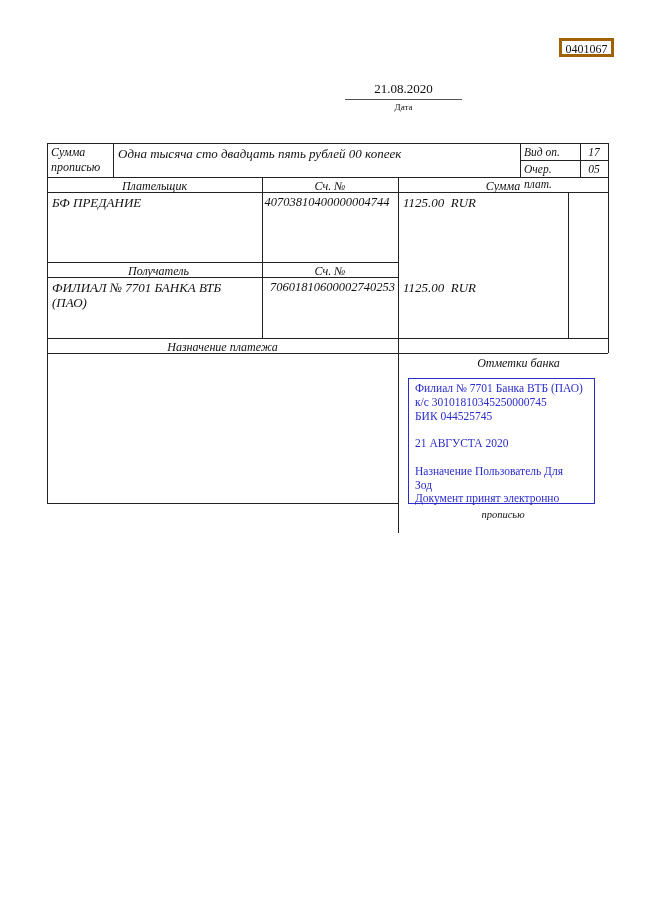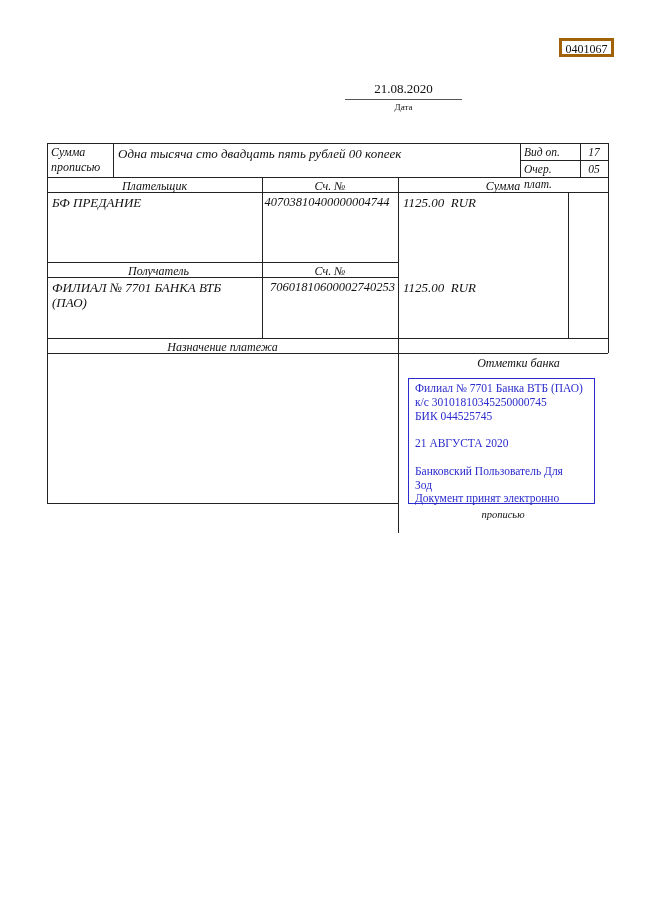--- a/index.html
+++ b/index.html
@@ -112,20 +112,20 @@
 
   <div class="cell small c-center" style="left:398px;top:356px;width:210px;padding-left:31px;">Отметки банка</div>
 
   <div class="stamp">
     <div class="stamp-line">Филиал № 7701 Банка ВТБ (ПАО)</div>
     <div class="stamp-line">к/с 30101810345250000745</div>
     <div class="stamp-line">БИК 044525745</div>
     <div class="stamp-line"></div>
     <div class="stamp-line">21 АВГУСТА 2020</div>
     <div class="stamp-line"></div>
-    <div class="stamp-line">Банковский Пользователь Для</div>
+    <div class="stamp-line">Назначение Пользователь Для</div>
     <div class="stamp-line">Зод</div>
     <div class="stamp-line">Документ принят электронно</div>
   </div>
 
   <div class="cell c-center" style="left:398px;top:507px;width:210px;font-size:10.5px;">прописью</div>
 
 </div>
 
 </body></html>

